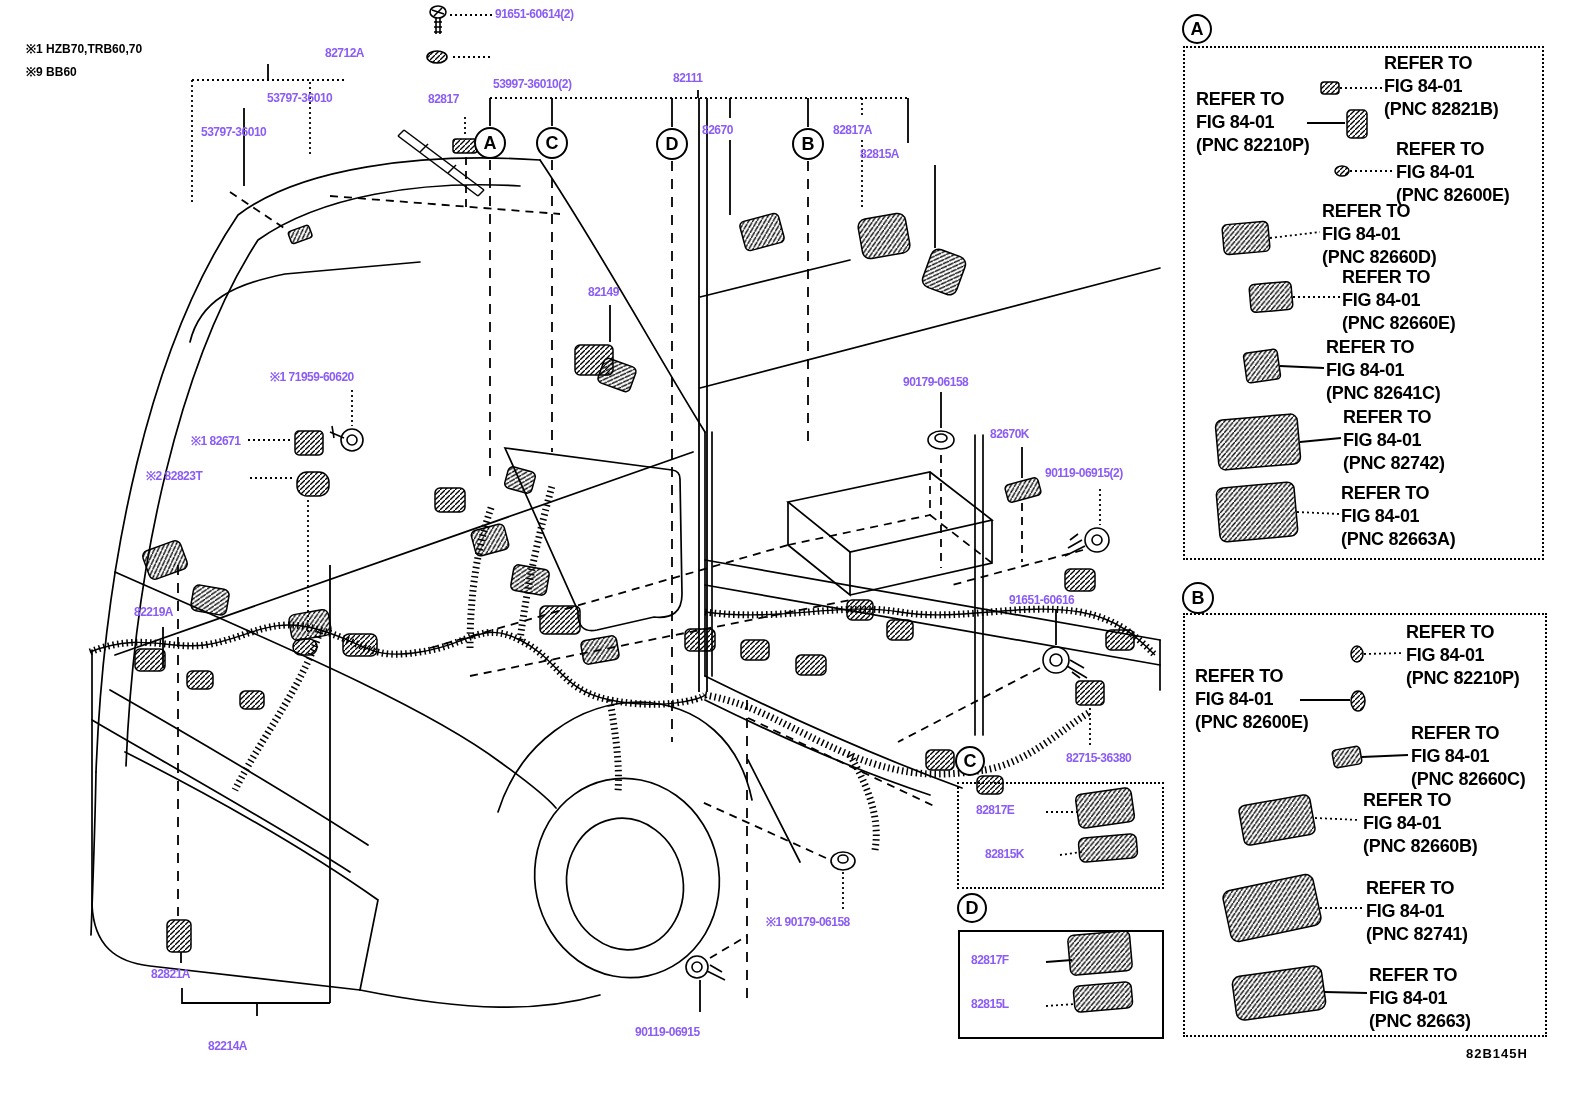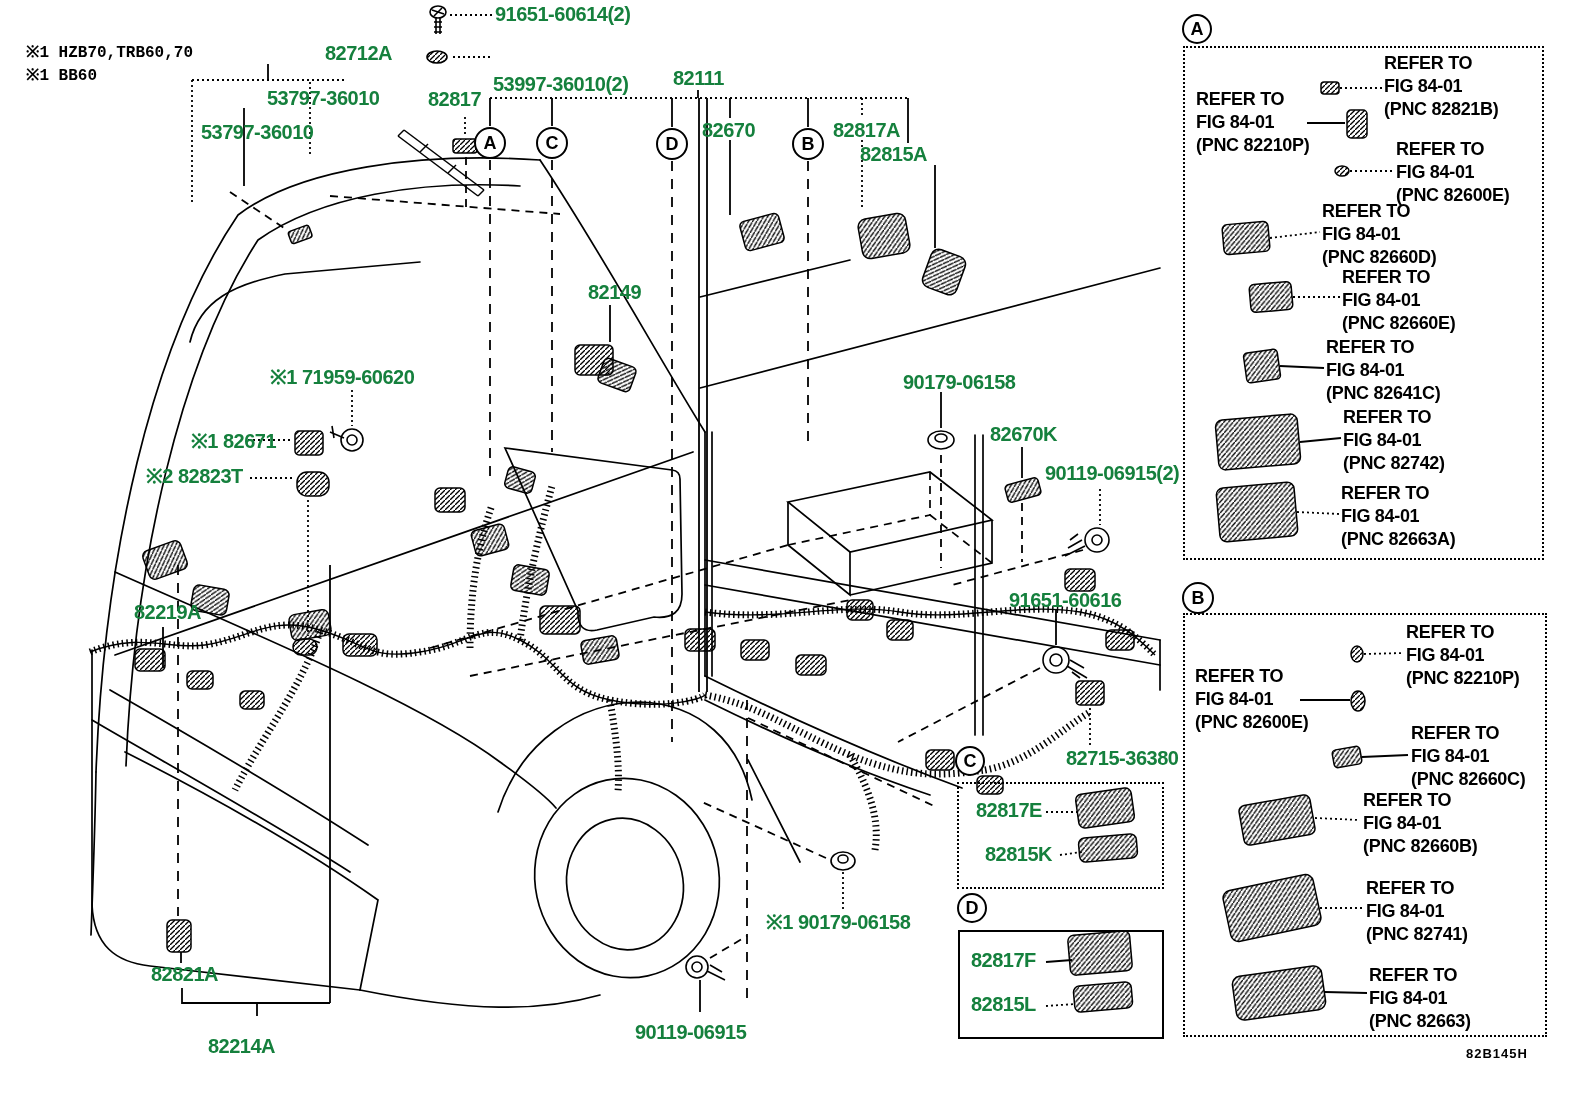--- a/index.html
+++ b/index.html
@@ -1,21 +1,21 @@
 <!DOCTYPE html>
 <html><head>
 <meta charset="utf-8">
 <style>
   html,body{margin:0;padding:0;background:#fff;}
   #stage{position:relative;width:1592px;height:1099px;background:#ffffff;overflow:hidden;
          font-family:"Liberation Sans", sans-serif;color:#000;}
   #lineart{position:absolute;left:0;top:0;pointer-events:none;}
-  .plabel{position:absolute;font-weight:bold;font-size:20px;letter-spacing:-0.5px;
-          white-space:nowrap;line-height:20px;color:#15803d;z-index:5;}
-  .note{position:absolute;font-weight:bold;font-size:16px;white-space:nowrap;z-index:5;font-family:Liberation Mono, monospace;}
+  .plabel{position:absolute;font-weight:bold;font-size:12px;letter-spacing:-0.5px;
+          white-space:nowrap;line-height:20px;color:#8b5cf6;z-index:5;}
+  .note{position:absolute;font-weight:bold;font-size:12px;white-space:nowrap;z-index:5;}
   .code{position:absolute;font-weight:bold;font-size:13px;letter-spacing:1px;z-index:5;}
   .callout{position:absolute;border:2.2px solid #000;border-radius:50%;background:#fff;
            display:flex;align-items:center;justify-content:center;font-weight:bold;
            font-size:18px;z-index:6;}
   .refbox{position:absolute;background:transparent;z-index:2;}
   .refbox.dotted{border:2.5px dotted #000;}
   .refbox.solid{border:2.5px solid #000;}
   .reftext{position:absolute;font-weight:bold;font-size:18px;line-height:23px;
            letter-spacing:-0.3px;white-space:pre-line;z-index:5;}
 </style>
@@ -285,21 +285,21 @@
     <rect x="1234" y="971" width="90" height="44" rx="8" transform="rotate(-8 1279 993)"></rect>
 
     <rect x="1077" y="791" width="56" height="34" rx="6" transform="rotate(-8 1105 808)"></rect>
     <rect x="1079" y="836" width="58" height="24" rx="6" transform="rotate(-5 1108 848)"></rect>
     <rect x="1069" y="933" width="62" height="40" rx="6" transform="rotate(-5 1100 953)"></rect>
     <rect x="1074" y="984" width="58" height="26" rx="6" transform="rotate(-5 1103 997)"></rect>
   </g>
 </svg>
 
 <div class="note" style="left: 26px; top: 40px;">※1 HZB70,TRB60,70</div>
-    <div class="note" style="left: 26px; top: 63px;">※1 BB60</div>
+    <div class="note" style="left: 26px; top: 63px;">※9 BB60</div>
     <div class="code" style="left: 1466px; top: 1046px;">82B145H</div>
     <div class="plabel" style="left: 495px; top: 4px;">91651-60614(2)</div>
     <div class="plabel" style="left: 493px; top: 46px; margin-top: 28px;">53997-36010(2)</div>
     <div class="plabel" style="left: 325px; top: 43px;">82712A</div>
     <div class="plabel" style="left: 267px; top: 88px;">53797-36010</div>
     <div class="plabel" style="left: 428px; top: 89px;">82817</div>
     <div class="plabel" style="left: 201px; top: 122px;">53797-36010</div>
     <div class="plabel" style="left: 673px; top: 68px;">82111</div>
     <div class="plabel" style="left: 702px; top: 120px;">82670</div>
     <div class="plabel" style="left: 833px; top: 120px;">82817A</div>

